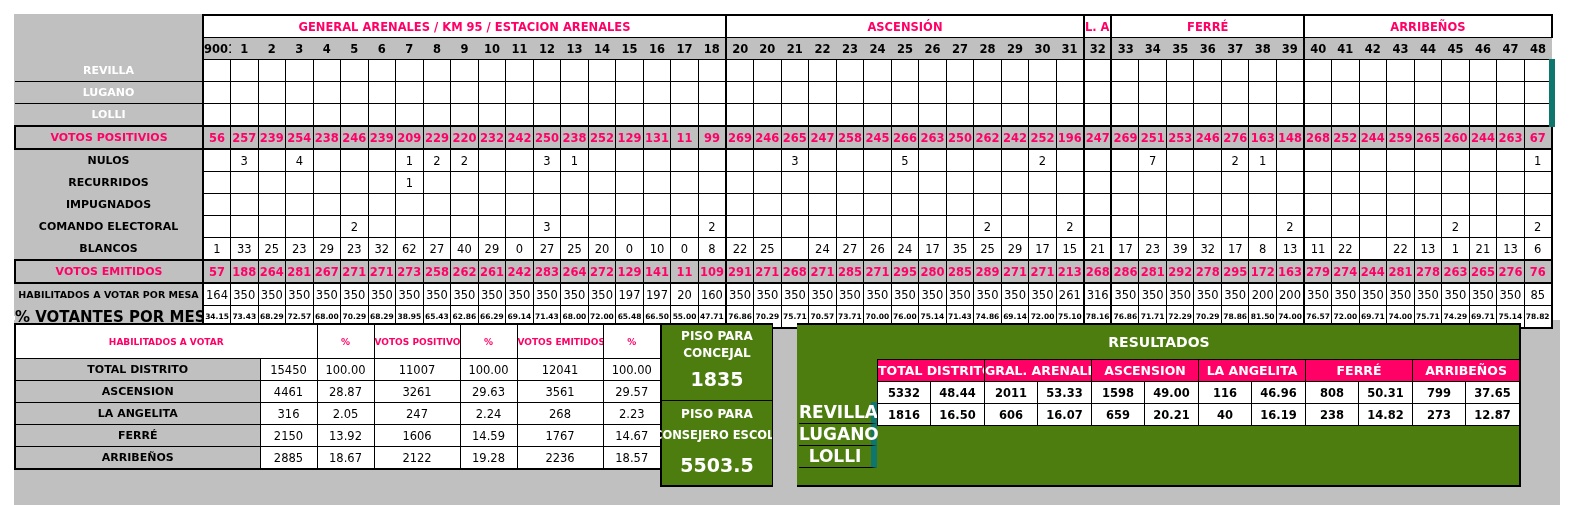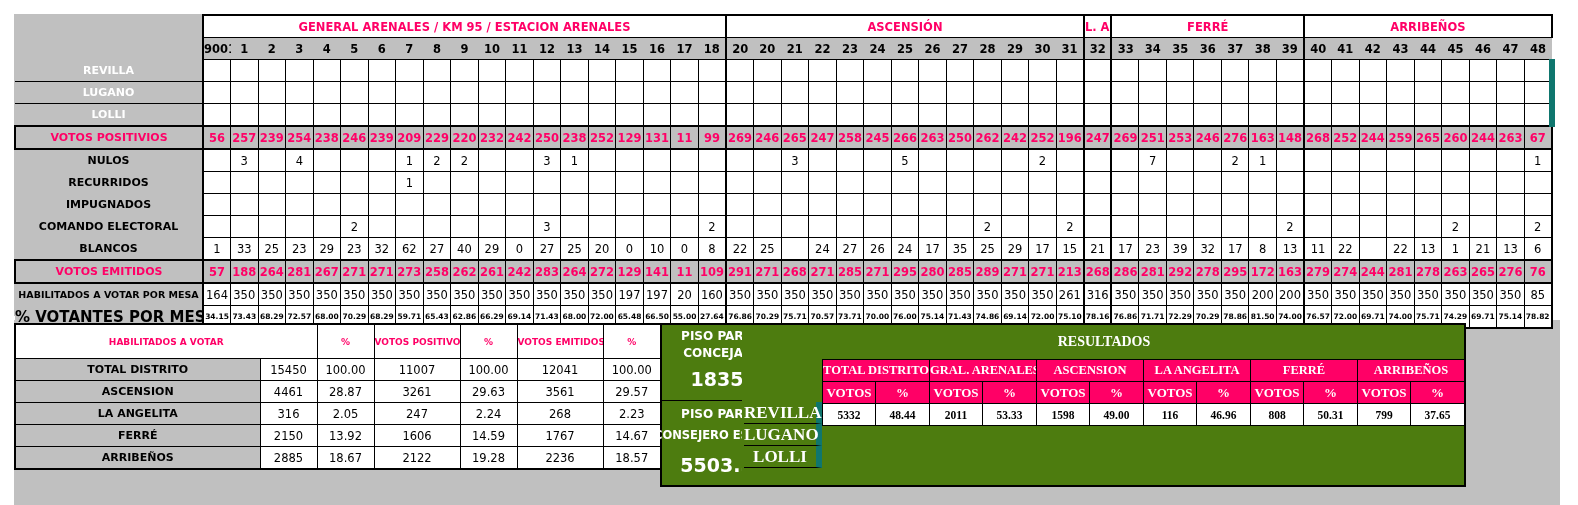--- a/index.html
+++ b/index.html
@@ -36,21 +36,21 @@
 
   
   .pink { background:#4d7c0f; color:#fff; font-weight:bold; position:absolute; box-sizing:border-box; }
   #piso1 { left:660px; top:323px; width:113px; height:78px; border:2px solid #000; border-right:1px solid #000; border-bottom:1px solid #000; text-align:center; }
   #piso2 { left:660px; top:401px; width:113px; height:86px; border:2px solid #000; border-right:1px solid #000; border-top:none; text-align:center; }
   .piso-lab { font-size:12px; line-height:17px; padding-top:3px; }
   .piso-val { font-size:19px; margin-top:6px; }
   #piso2 .piso-lab { font-size:12px; }
   #piso2 .piso-sub { font-size:11.5px; margin-left:-8px; white-space:nowrap; overflow:hidden; }
 
-  #results { left:742px; top:323px; width:724px; height:164px; border:2px solid #000; border-left:none;font-family:Liberation Serif, serif; }
+  #results { left:797px; top:323px; width:724px; height:164px; border:2px solid #000; border-left:none; }
   #res-title { position:absolute; left:0; top:0; width:724px; height:34px; line-height:34px; text-align:center; font-size:14px; color:#fff; font-weight:bold; }
   #res-table { left:80px; top:34px; width:642px; font-size:11.5px; }
   #res-table td { border:1px solid #000; height:21px; }
   #res-table tr.rh td { background:#ff0066; color:#fff; font-weight:bold; font-size:12.5px; }
   #res-table tr.rs td { background:#ff0066; color:#fff; font-weight:bold; font-size:13px; }
   #res-table tr.rv td { background:#fff; color:#000; }
   #cands { position:absolute; left:2px; top:77px; width:78px; }
   .cand { height:21px; line-height:21px; font-size:17px; color:#fff; font-weight:bold; text-align:center; border-bottom:1px solid #000; border-right:6px solid #0f766e;}
 </style>
 </head>
@@ -746,32 +746,32 @@
       </tr>
       <tr class="pct lastrow">
         <td class="lab">% VOTANTES POR MESA</td>
         <td class="d gs">34.15</td>
         <td class="d">73.43</td>
         <td class="d">68.29</td>
         <td class="d">72.57</td>
         <td class="d">68.00</td>
         <td class="d">70.29</td>
         <td class="d">68.29</td>
-        <td class="d">59.71</td>
+        <td class="d">38.95</td>
         <td class="d">65.43</td>
         <td class="d">62.86</td>
         <td class="d">66.29</td>
         <td class="d">69.14</td>
         <td class="d">71.43</td>
         <td class="d">68.00</td>
         <td class="d">72.00</td>
         <td class="d">65.48</td>
         <td class="d">66.50</td>
         <td class="d">55.00</td>
-        <td class="d">27.64</td>
+        <td class="d">47.71</td>
         <td class="d gs">76.86</td>
         <td class="d">70.29</td>
         <td class="d">75.71</td>
         <td class="d">70.57</td>
         <td class="d">73.71</td>
         <td class="d">70.00</td>
         <td class="d">76.00</td>
         <td class="d">75.14</td>
         <td class="d">71.43</td>
         <td class="d">74.86</td>
@@ -901,43 +901,43 @@
     </colgroup>
     <tbody id="res-body">
         <tr class="rh">
           <td colspan="2">TOTAL DISTRITO</td>
           <td colspan="2">GRAL. ARENALES</td>
           <td colspan="2">ASCENSION</td>
           <td colspan="2">LA ANGELITA</td>
           <td colspan="2">FERRÉ</td>
           <td colspan="2">ARRIBEÑOS</td>
         </tr>
-        <tr class="rs">
-          <td>VOTOS</td>
-          <td>%</td>
-          <td>VOTOS</td>
-          <td>%</td>
-          <td>VOTOS</td>
-          <td>%</td>
-          <td>VOTOS</td>
-          <td>%</td>
-          <td>VOTOS</td>
-          <td>%</td>
-          <td>VOTOS</td>
-          <td>%</td>
-        </tr>
         <tr class="rv">
           <td>5332</td>
           <td>48.44</td>
           <td>2011</td>
           <td>53.33</td>
           <td>1598</td>
           <td>49.00</td>
           <td>116</td>
           <td>46.96</td>
           <td>808</td>
           <td>50.31</td>
           <td>799</td>
           <td>37.65</td>
         </tr>
+        <tr class="rv">
+          <td>1816</td>
+          <td>16.50</td>
+          <td>606</td>
+          <td>16.07</td>
+          <td>659</td>
+          <td>20.21</td>
+          <td>40</td>
+          <td>16.19</td>
+          <td>238</td>
+          <td>14.82</td>
+          <td>273</td>
+          <td>12.87</td>
+        </tr>
       </tbody>
   </table>
 </div>
 
 </body></html>

